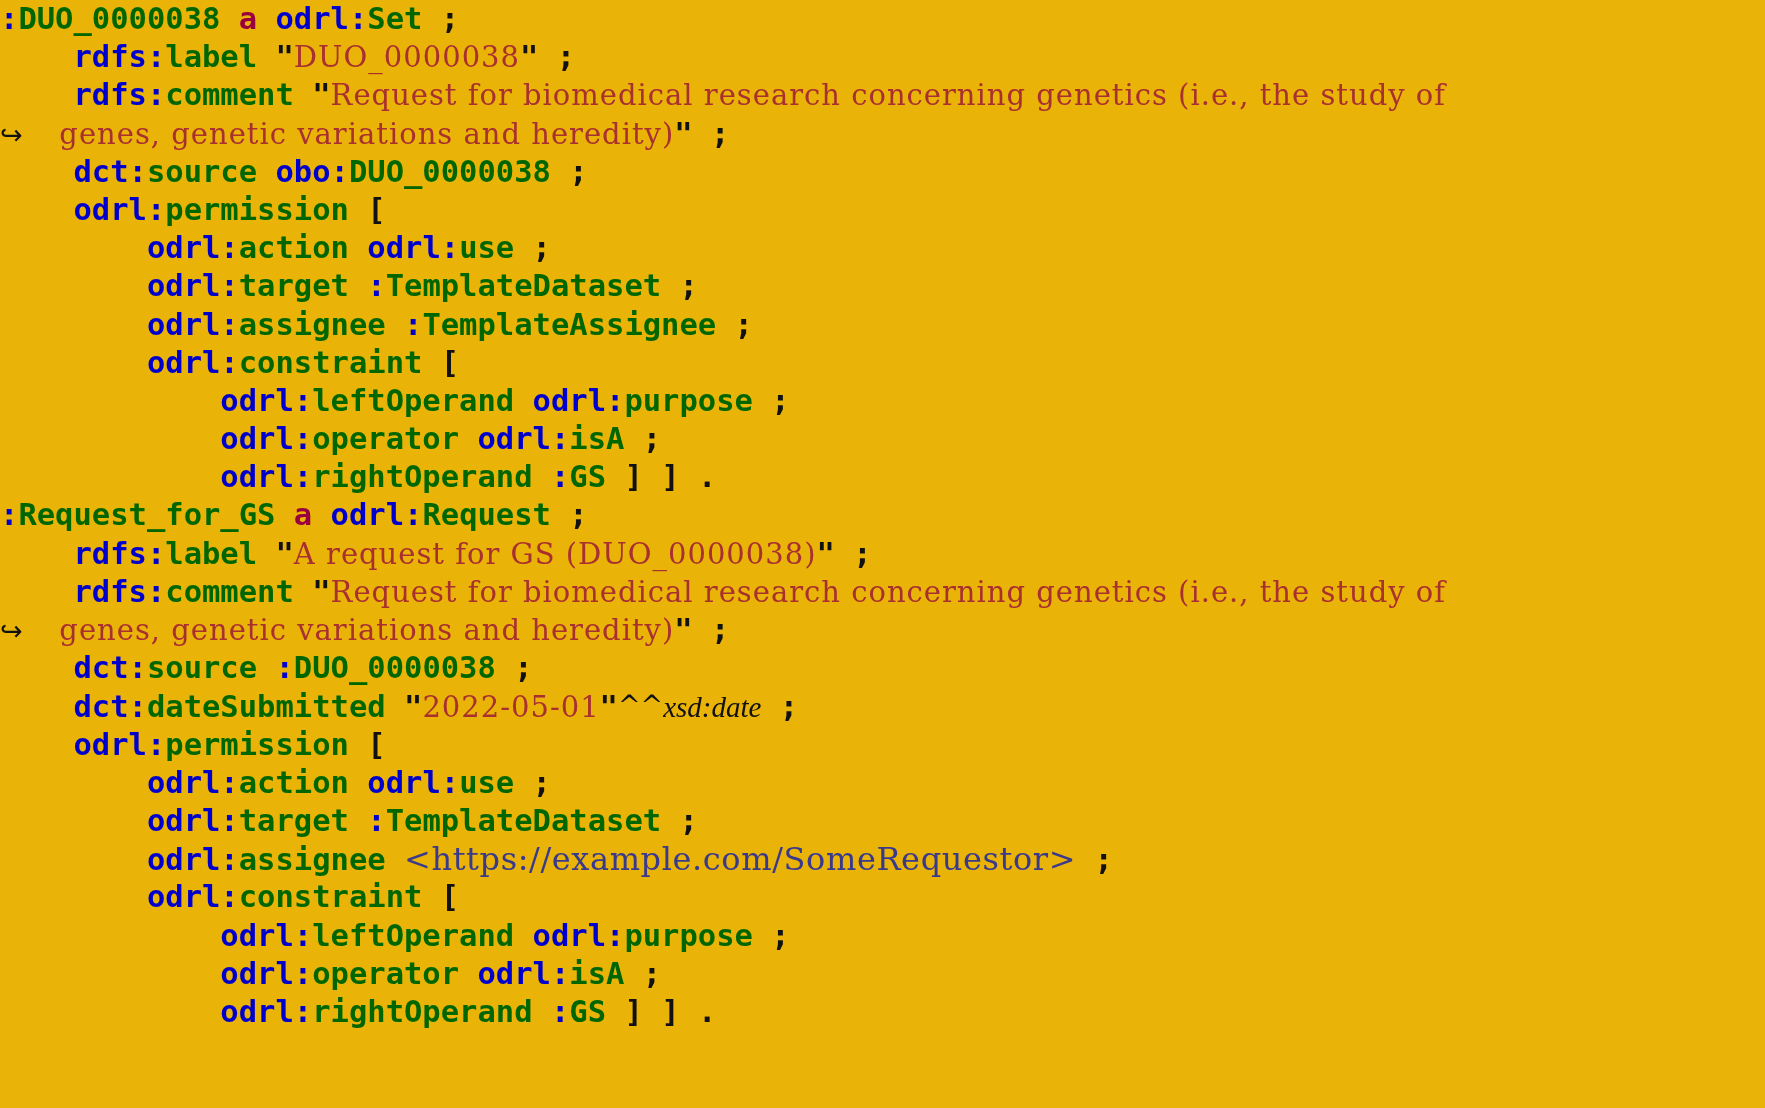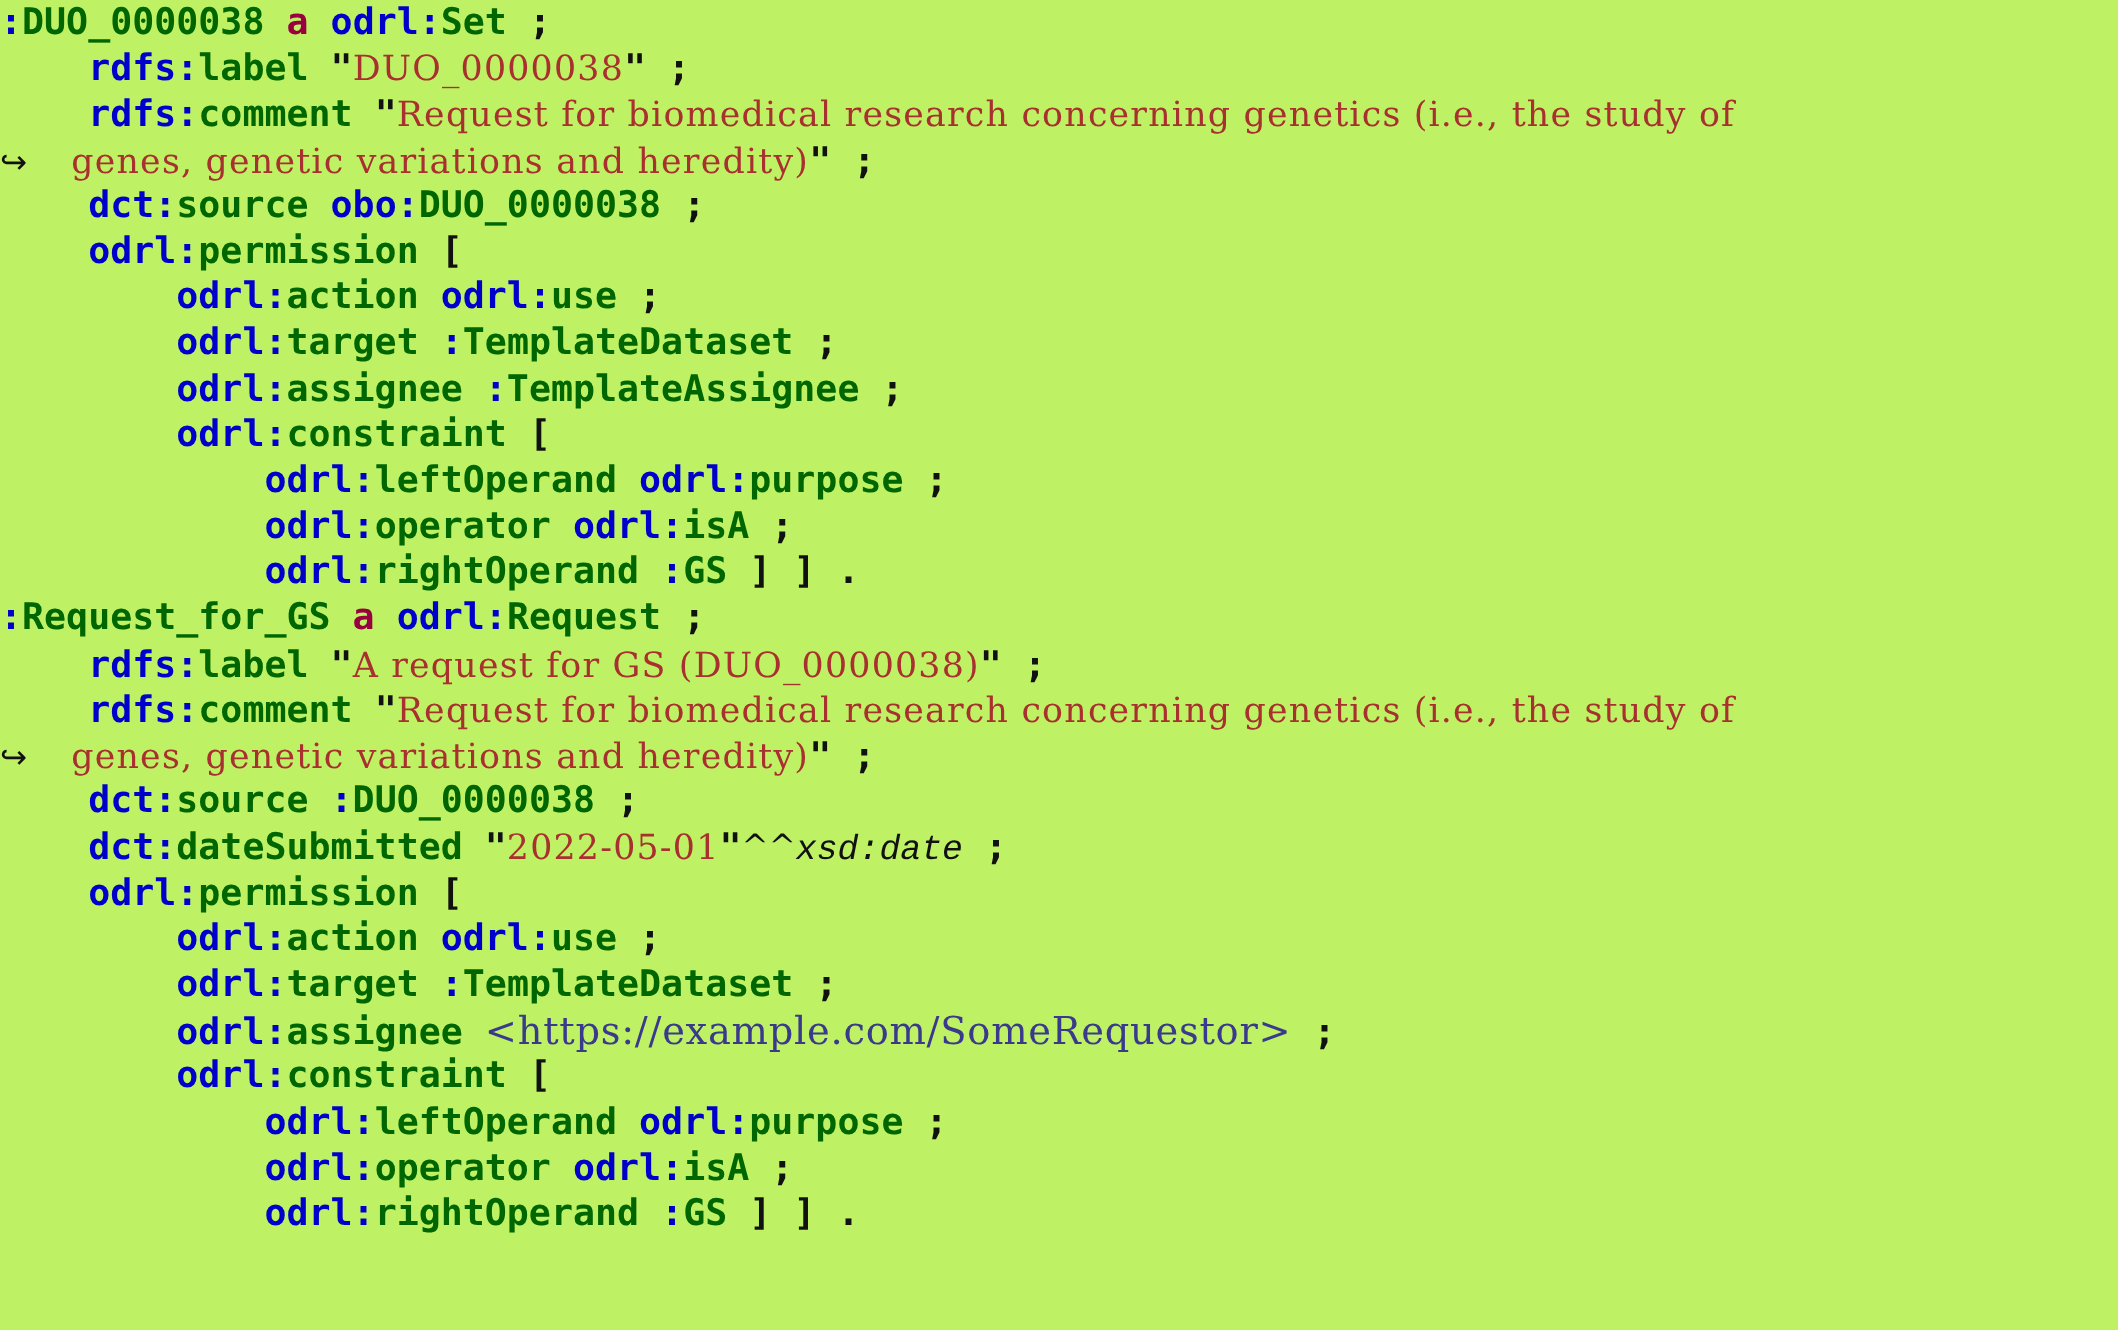--- a/index.html
+++ b/index.html
@@ -34,30 +34,30 @@
   .name  { color: #006600; font-weight: bold; }            
   .kw    { color: #99003f; font-weight: bold; }            
   .str   { color: #a8302f; font-weight: normal;
            font-family: "DejaVu Serif", "Liberation Serif", serif;
            font-size: 29px; letter-spacing: 1.0px; }
   .qt    { color: #111111; font-weight: bold; }            
   .iri   { color: #3a3a8c; font-weight: normal;
            font-family: "DejaVu Serif", "Liberation Serif", serif;
            font-size: 32px; letter-spacing: 0.6px; }
   .dtype { color: #111111; font-weight: normal; font-style: italic;
-           font-family: Liberation Mono, monospace;
+           font-family: Liberation Serif, serif;
            font-size: 29px; }
   .caret { color: #111111; font-weight: normal;
            font-family: "DejaVu Serif", "Liberation Serif", serif;
            font-size: 27px; vertical-align: 2px; }
   .punc  { color: #111111; font-weight: bold; }            
   .plain { color: #111111; }
   .hook  { color: #111111; font-weight: normal;
            font-family: "DejaVu Sans", "Liberation Sans", sans-serif;
            font-size: 27px; }
   .ind   { white-space: pre; }
 </style>
 </head>
 <body>
 
-<div id="listing" style="background: #bef264;">
+<div id="listing" style="background: #eab308;">
   <pre class="code" id="code-body"><span class="ln"><span class="pfx">:</span><span class="name">DUO_0000038</span><span class="plain"> </span><span class="kw">a</span><span class="plain"> </span><span class="pfx">odrl:</span><span class="name">Set</span><span class="plain"> </span><span class="punc">;</span></span><span class="ln"><span class="ind">    </span><span class="pfx">rdfs:</span><span class="name">label</span><span class="plain"> </span><span class="qt">"</span><span class="str">DUO_0000038</span><span class="qt">"</span><span class="plain"> </span><span class="punc">;</span></span><span class="ln"><span class="ind">    </span><span class="pfx">rdfs:</span><span class="name">comment</span><span class="plain"> </span><span class="qt">"</span><span class="str">Request for biomedical research concerning genetics (i.e., the study of</span></span><span class="ln"><span class="hook">↪</span><span class="ind">  </span><span class="str">genes, genetic variations and heredity)</span><span class="qt">"</span><span class="plain"> </span><span class="punc">;</span></span><span class="ln"><span class="ind">    </span><span class="pfx">dct:</span><span class="name">source</span><span class="plain"> </span><span class="pfx">obo:</span><span class="name">DUO_0000038</span><span class="plain"> </span><span class="punc">;</span></span><span class="ln"><span class="ind">    </span><span class="pfx">odrl:</span><span class="name">permission</span><span class="plain"> </span><span class="punc">[</span></span><span class="ln"><span class="ind">        </span><span class="pfx">odrl:</span><span class="name">action</span><span class="plain"> </span><span class="pfx">odrl:</span><span class="name">use</span><span class="plain"> </span><span class="punc">;</span></span><span class="ln"><span class="ind">        </span><span class="pfx">odrl:</span><span class="name">target</span><span class="plain"> </span><span class="pfx">:</span><span class="name">TemplateDataset</span><span class="plain"> </span><span class="punc">;</span></span><span class="ln"><span class="ind">        </span><span class="pfx">odrl:</span><span class="name">assignee</span><span class="plain"> </span><span class="pfx">:</span><span class="name">TemplateAssignee</span><span class="plain"> </span><span class="punc">;</span></span><span class="ln"><span class="ind">        </span><span class="pfx">odrl:</span><span class="name">constraint</span><span class="plain"> </span><span class="punc">[</span></span><span class="ln"><span class="ind">            </span><span class="pfx">odrl:</span><span class="name">leftOperand</span><span class="plain"> </span><span class="pfx">odrl:</span><span class="name">purpose</span><span class="plain"> </span><span class="punc">;</span></span><span class="ln"><span class="ind">            </span><span class="pfx">odrl:</span><span class="name">operator</span><span class="plain"> </span><span class="pfx">odrl:</span><span class="name">isA</span><span class="plain"> </span><span class="punc">;</span></span><span class="ln"><span class="ind">            </span><span class="pfx">odrl:</span><span class="name">rightOperand</span><span class="plain"> </span><span class="pfx">:</span><span class="name">GS</span><span class="plain"> </span><span class="punc">]</span><span class="plain"> </span><span class="punc">]</span><span class="plain"> </span><span class="punc">.</span></span><span class="ln"><span class="pfx">:</span><span class="name">Request_for_GS</span><span class="plain"> </span><span class="kw">a</span><span class="plain"> </span><span class="pfx">odrl:</span><span class="name">Request</span><span class="plain"> </span><span class="punc">;</span></span><span class="ln"><span class="ind">    </span><span class="pfx">rdfs:</span><span class="name">label</span><span class="plain"> </span><span class="qt">"</span><span class="str">A request for GS (DUO_0000038)</span><span class="qt">"</span><span class="plain"> </span><span class="punc">;</span></span><span class="ln"><span class="ind">    </span><span class="pfx">rdfs:</span><span class="name">comment</span><span class="plain"> </span><span class="qt">"</span><span class="str">Request for biomedical research concerning genetics (i.e., the study of</span></span><span class="ln"><span class="hook">↪</span><span class="ind">  </span><span class="str">genes, genetic variations and heredity)</span><span class="qt">"</span><span class="plain"> </span><span class="punc">;</span></span><span class="ln"><span class="ind">    </span><span class="pfx">dct:</span><span class="name">source</span><span class="plain"> </span><span class="pfx">:</span><span class="name">DUO_0000038</span><span class="plain"> </span><span class="punc">;</span></span><span class="ln"><span class="ind">    </span><span class="pfx">dct:</span><span class="name">dateSubmitted</span><span class="plain"> </span><span class="qt">"</span><span class="str">2022-05-01</span><span class="qt">"</span><span class="caret">^^</span><span class="dtype">xsd:date</span><span class="plain"> </span><span class="punc">;</span></span><span class="ln"><span class="ind">    </span><span class="pfx">odrl:</span><span class="name">permission</span><span class="plain"> </span><span class="punc">[</span></span><span class="ln"><span class="ind">        </span><span class="pfx">odrl:</span><span class="name">action</span><span class="plain"> </span><span class="pfx">odrl:</span><span class="name">use</span><span class="plain"> </span><span class="punc">;</span></span><span class="ln"><span class="ind">        </span><span class="pfx">odrl:</span><span class="name">target</span><span class="plain"> </span><span class="pfx">:</span><span class="name">TemplateDataset</span><span class="plain"> </span><span class="punc">;</span></span><span class="ln"><span class="ind">        </span><span class="pfx">odrl:</span><span class="name">assignee</span><span class="plain"> </span><span class="iri">&lt;https://example.com/SomeRequestor&gt;</span><span class="plain"> </span><span class="punc">;</span></span><span class="ln"><span class="ind">        </span><span class="pfx">odrl:</span><span class="name">constraint</span><span class="plain"> </span><span class="punc">[</span></span><span class="ln"><span class="ind">            </span><span class="pfx">odrl:</span><span class="name">leftOperand</span><span class="plain"> </span><span class="pfx">odrl:</span><span class="name">purpose</span><span class="plain"> </span><span class="punc">;</span></span><span class="ln"><span class="ind">            </span><span class="pfx">odrl:</span><span class="name">operator</span><span class="plain"> </span><span class="pfx">odrl:</span><span class="name">isA</span><span class="plain"> </span><span class="punc">;</span></span><span class="ln"><span class="ind">            </span><span class="pfx">odrl:</span><span class="name">rightOperand</span><span class="plain"> </span><span class="pfx">:</span><span class="name">GS</span><span class="plain"> </span><span class="punc">]</span><span class="plain"> </span><span class="punc">]</span><span class="plain"> </span><span class="punc">.</span></span></pre>
 </div>
 
 </body></html>

